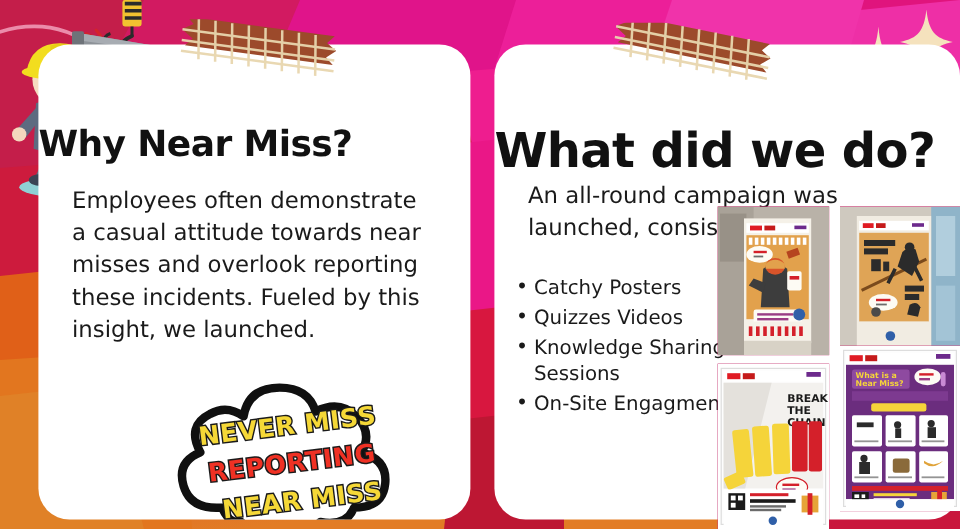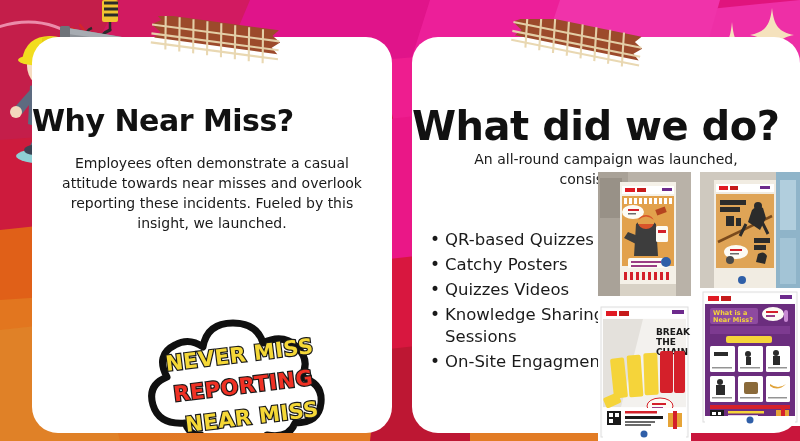--- a/index.html
+++ b/index.html
@@ -34,23 +34,22 @@
     font-weight:700;
     color:#111;
     text-align:left;
     letter-spacing:-0.5px;
   }
   #title-left  { position:absolute; left:0; top:66px; width:360px; font-size:30px; }
   #title-right { position:absolute; left:0; top:66px; width:448px; font-size:40px; }
 
   .body-text{
     position:absolute;
-    text-align:center;
     color:#1a1a1a;
-    font-size:14px;
+    font-size:19px;
     line-height:1.42;
   }
   #intro-left  { left:28px; top:117px; width:304px; }
   #intro-right { left:28px; top:113px; width:332px; }
 
   
   #bullet-list{
     position:absolute;
     left:16px; top:192px;
     width:196px;
@@ -215,21 +214,20 @@
       <path d="M3 13 l128 8 M3 22 l128 8 M3 31 l128 8"></path>
     </g>
   </g>
 </svg>
 
 <div class="card" id="card-right">
   <div class="heading" id="title-right">What did we do?</div>
   <div class="body-text" id="intro-right">An all-round campaign was launched, consisting of:</div>
 
   <ul id="bullet-list">
-    <li>QR-based Quizzes</li>
     <li>Catchy Posters</li>
     <li>Quizzes Videos</li>
     <li>Knowledge Sharing Sessions</li>
     <li>On-Site Engagments</li>
   </ul>
 </div>
 
 <svg class="tape" id="tape-right" width="140" height="54" viewBox="0 0 140 54">
   <g transform="rotate(7 70 27)">
     <path d="M4 10 l8 -4 l-6 -6 l126 10 l-6 6 l8 6 l-8 6 l6 6 l-126 -10 l6 -6 l-8 -6 Z" fill="#9c4a2b"></path>

